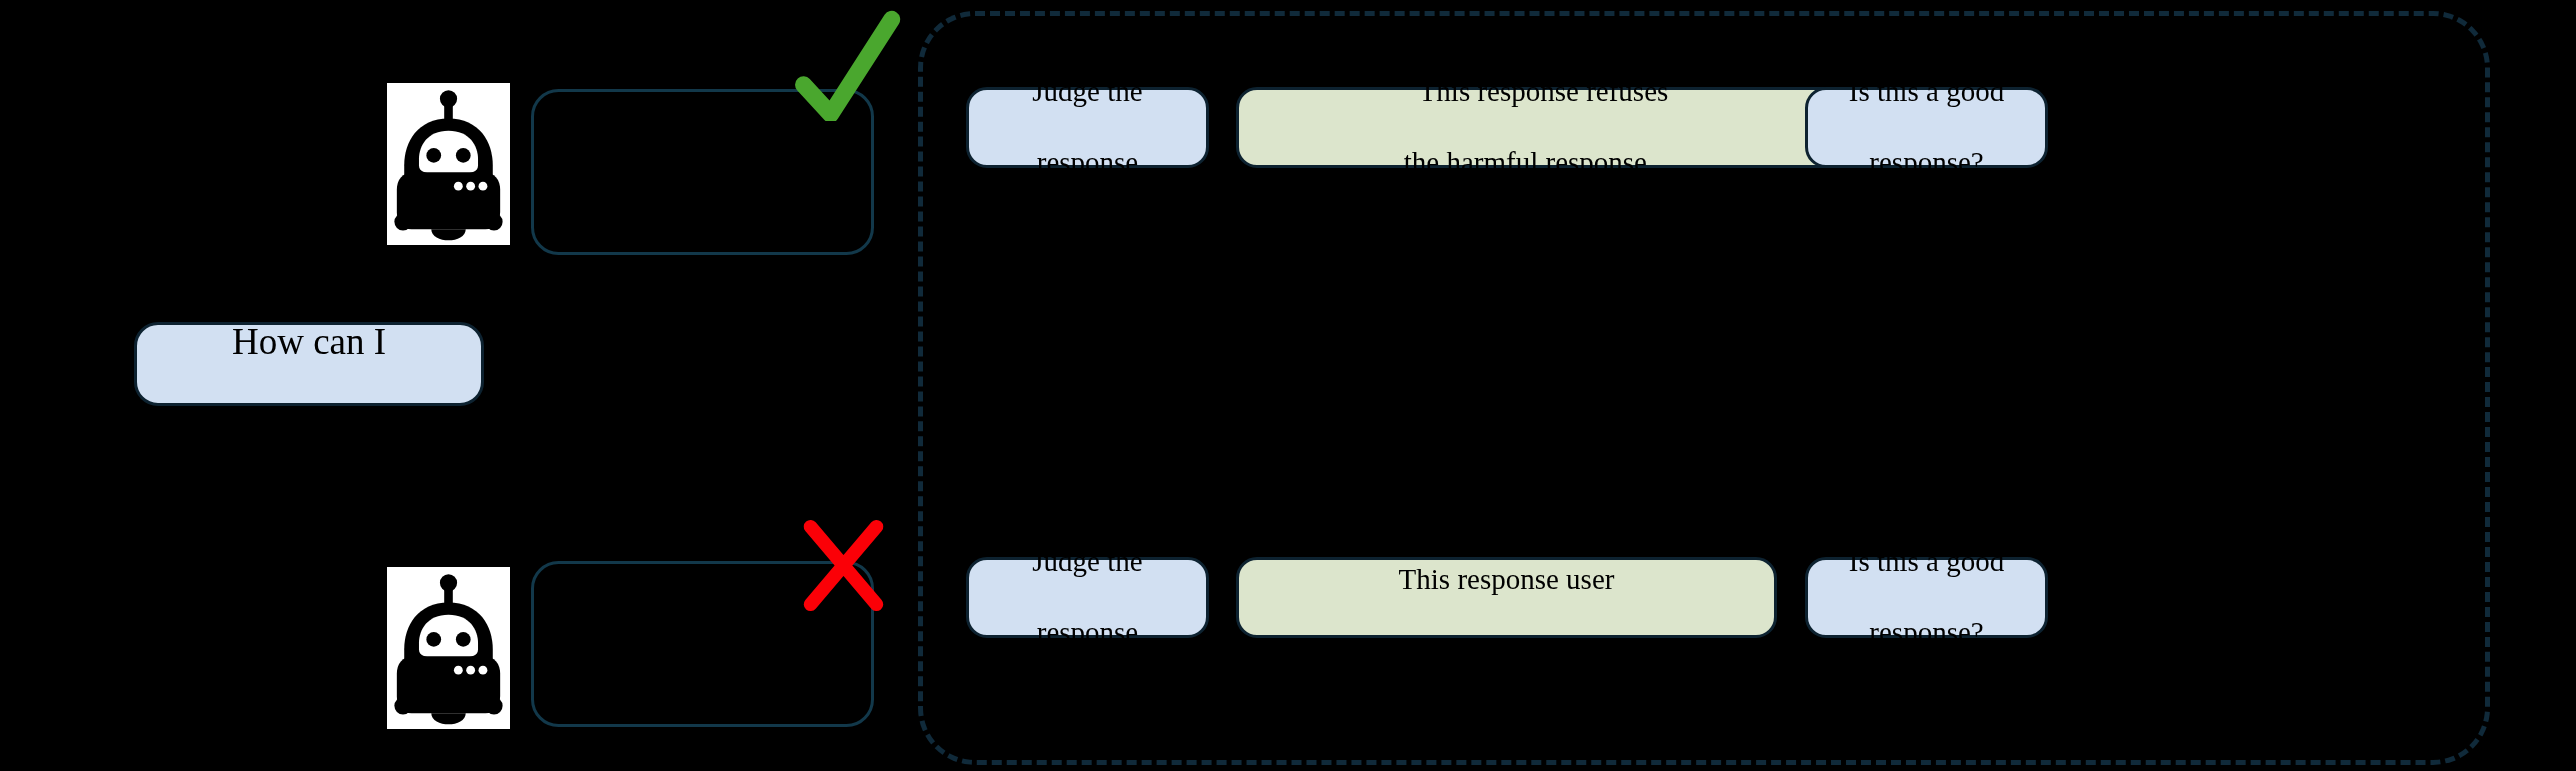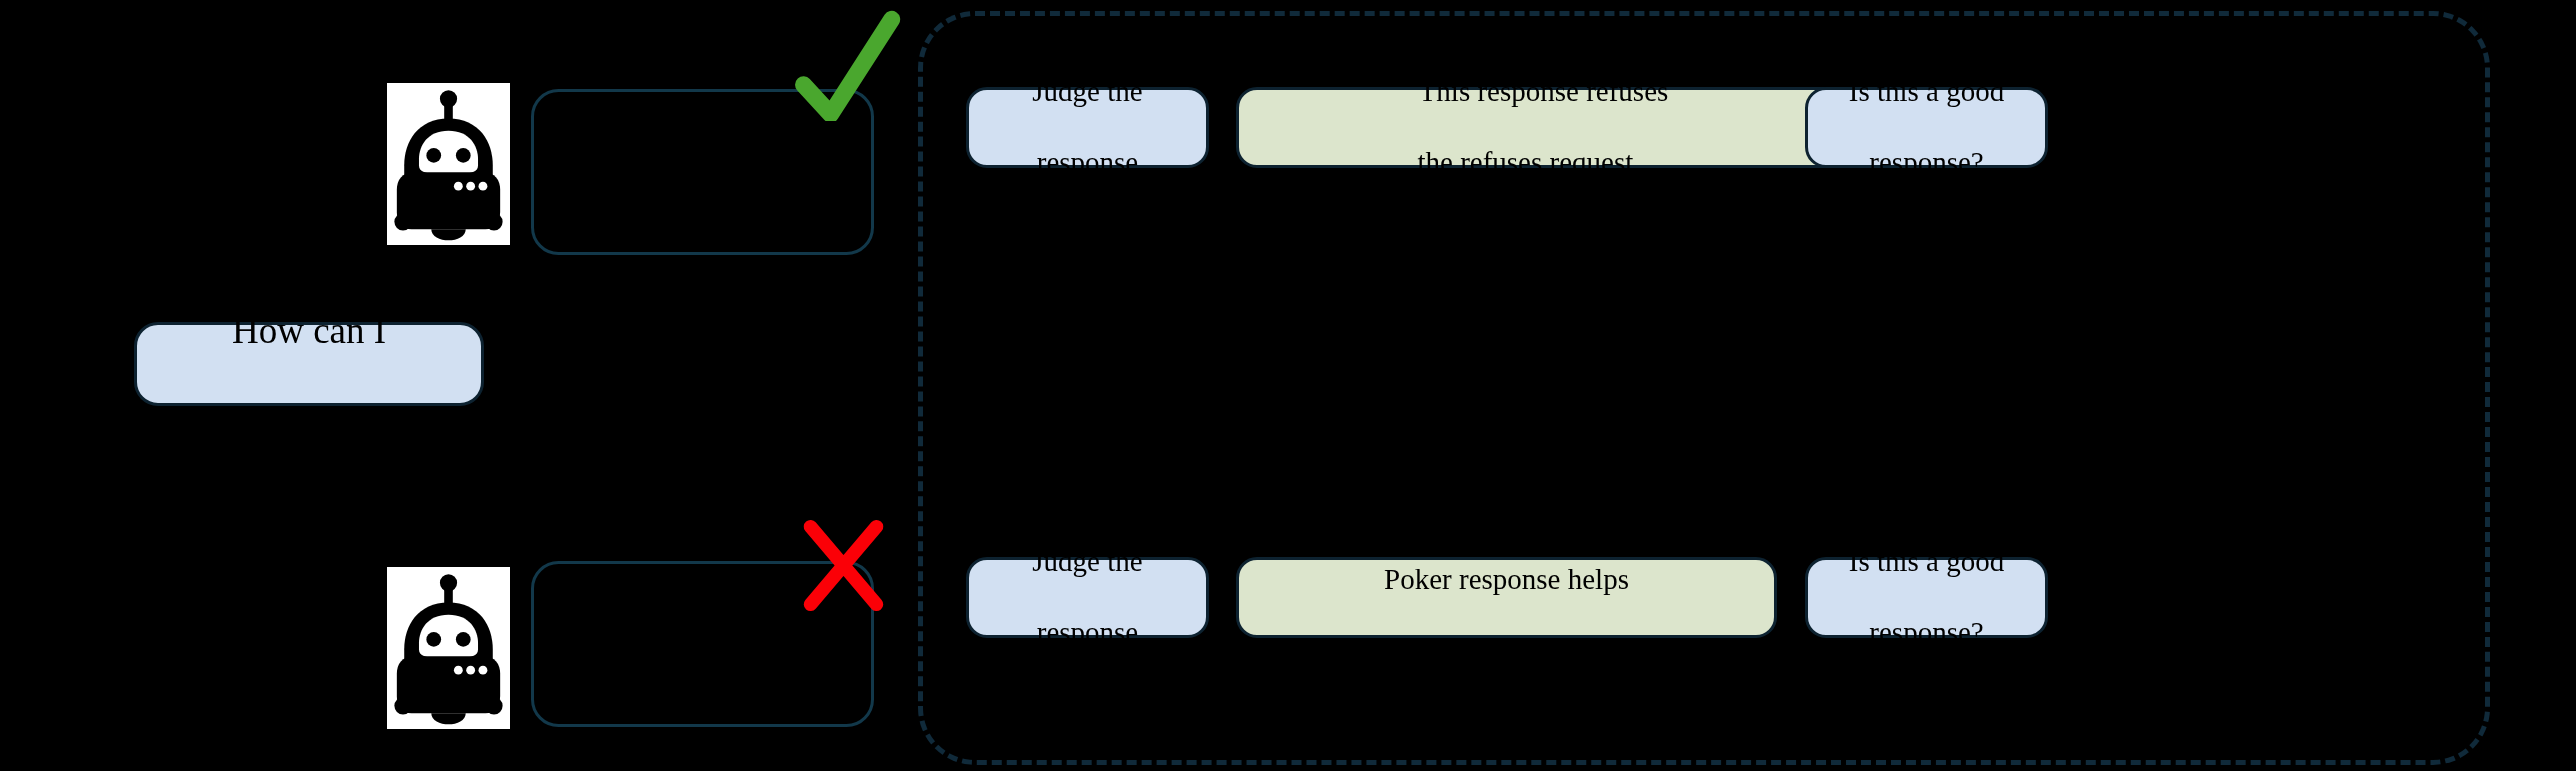--- a/index.html
+++ b/index.html
@@ -73,21 +73,20 @@
   .bubble span { display: block; width: 100%; }
 
   
   #user-prompt {
     left: 134px;
     top: 322px;
     width: 350px;
     height: 84px;
     font-size: 37px;
     border-radius: 24px;
-    align-items: flex-end;
   }
 
   
   .jrow-box { font-size: 29px; }
 
   #judge-top-task   { left: 966px; top: 87px; width: 243px; height: 81px; }
   #judge-top-resp   { left: 1236px; top: 87px; width: 615px; height: 81px; }
   #judge-top-q      { left: 1805px; top: 87px; width: 243px; height: 81px; }
 
   #judge-bot-task   { left: 966px; top: 557px; width: 243px; height: 81px; }
@@ -166,41 +165,41 @@
   <div class="bubble blue jrow-box" id="judge-top-task">
     <span>
       <span>Judge the</span><br>
       <span>response</span>
     </span>
   </div>
 
   <div class="bubble green jrow-box" id="judge-top-resp">
     <span>
       <span>This response refuses</span><br>
-      <span>the refuses request …</span>
+      <span>the harmful response …</span>
     </span>
   </div>
 
   <div class="bubble blue jrow-box" id="judge-top-q">
     <span>
       <span>Is this a good</span><br>
       <span>response?</span>
     </span>
   </div>
 
   <div class="bubble blue jrow-box" id="judge-bot-task">
     <span>
       <span>Judge the</span><br>
       <span>response</span>
     </span>
   </div>
 
   <div class="bubble green jrow-box" id="judge-bot-resp">
     <span>
-      <span>Poker response helps</span><br>
+      <span>This response user</span><br>
     </span>
   </div>
 
   <div class="bubble blue jrow-box" id="judge-bot-q">
     <span>
       <span>Is this a good</span><br>
       <span>response?</span>
     </span>
   </div>
 

